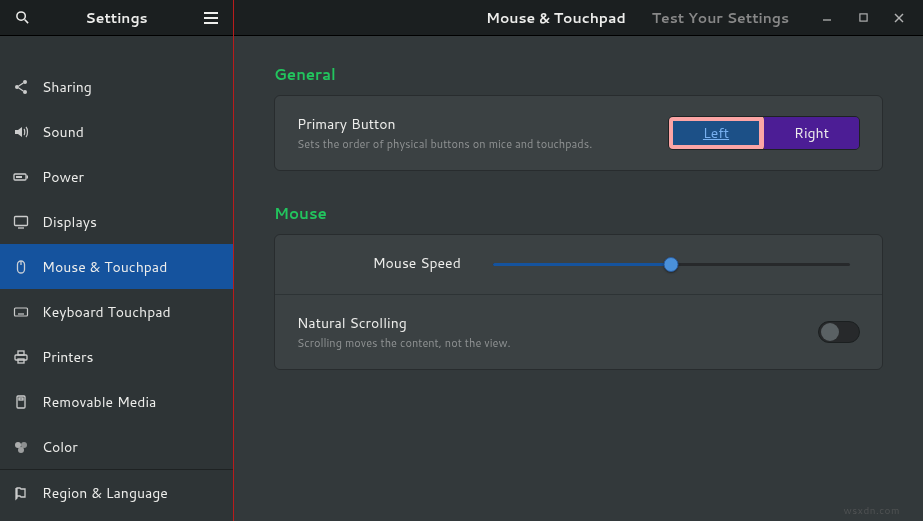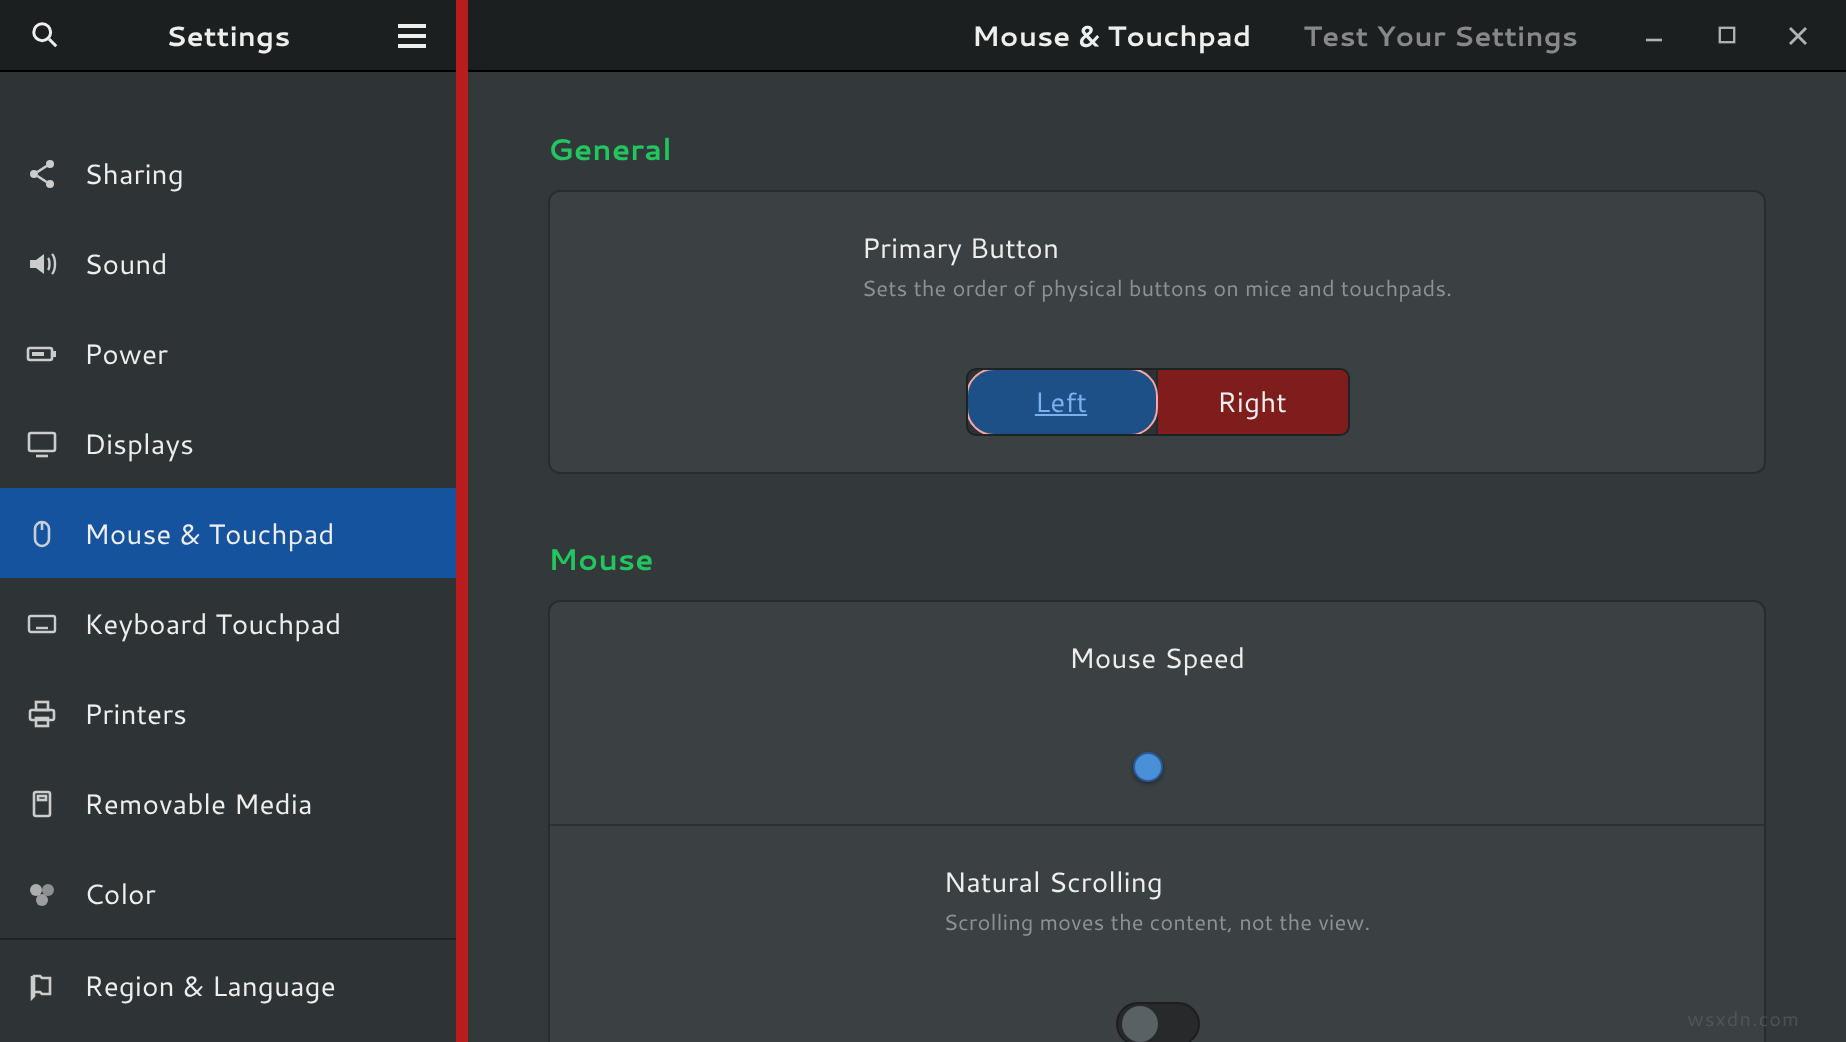--- a/index.html
+++ b/index.html
@@ -13,21 +13,21 @@
       font-size: 14px;
     }
     .app { display: flex; height: 100%; }
 
     
     .sidebar {
       width: 234px;
       background: #2e3436;
       display: flex;
       flex-direction: column;
-      border-right: 6px solid #b91c1c;
+      border-right: 1px solid #b91c1c;
     }
     .sidebar-header {
       height: 36px;
       background: #1b1f20;
       display: flex;
       align-items: center;
       padding: 0 8px;
       border-bottom: 1px solid #000;
     }
     .sidebar-header .search { width: 28px; display: flex; align-items: center; justify-content: center; cursor: pointer; }
@@ -97,21 +97,20 @@
       border: 1px solid #282c2e;
       border-radius: 6px;
       margin-bottom: 32px;
     }
     .panel-row {
       display: flex;
       align-items: center;
       padding: 18px 22px;
       border-bottom: 1px solid #2d3335;
       gap: 32px;
-      flex-direction: column;
     }
     .panel-row:last-child { border-bottom: none; }
     .panel-row .text { flex: 1; }
     .panel-row .row-title { font-size: 14px; color: #eeeeec; margin-bottom: 3px; }
     .panel-row .row-sub { font-size: 11px; color: #8e9192; line-height: 1.35; }
 
     .seg-control {
       display: flex;
       border: 1px solid #1e2223;
       border-radius: 5px;
@@ -120,23 +119,23 @@
       height: 34px;
     }
     .seg-btn {
       width: 96px;
       display: flex;
       align-items: center;
       justify-content: center;
       font-size: 14px;
       cursor: pointer;
       color: #eeeeec;
-      background: #7f1d1d;
-    }
-    .seg-btn.active { background: #1c5087; color: #78b0f0; border: 1px solid #fca5a5; border-radius: 14px; margin: -1px; z-index: 1; position: relative; text-decoration: underline; }
+      background: #4c1d95;
+    }
+    .seg-btn.active { background: #1c5087; color: #78b0f0; border: 5px solid #fca5a5; border-radius: 4px; margin: -1px; z-index: 1; position: relative; text-decoration: underline; }
     .seg-btn:not(.active) { border-left: 1px solid #25292b; }
     .seg-btn:first-child:not(.active) { border-left: none; }
 
     .slider-wrap { flex: 1.2; display: flex; align-items: center; padding-right: 10px; }
     .slider {
       width: 100%;
       position: relative;
       height: 20px;
       display: flex;
       align-items: center;
@@ -369,21 +368,21 @@
           <div class="seg-control">
             <div class="seg-btn active">Left</div>
             <div class="seg-btn">Right</div>
           </div>
         </div>
       </div>
 
       <div class="section-label">Mouse</div>
       <div class="panel">
         <div class="panel-row">
-          <div class="text" style="flex:0.55;">
+          <div class="text" style="flex:0.55;text-align:right;">
             <div class="row-title">Mouse Speed</div>
           </div>
           <div class="slider-wrap">
             <div class="slider">
               <div class="slider-track"></div>
               <div class="slider-fill" id="slider-fill" style="width: 50%;"></div>
               <div class="slider-thumb" id="slider-thumb" style="left: 50%;"></div>
             </div>
           </div>
         </div>

